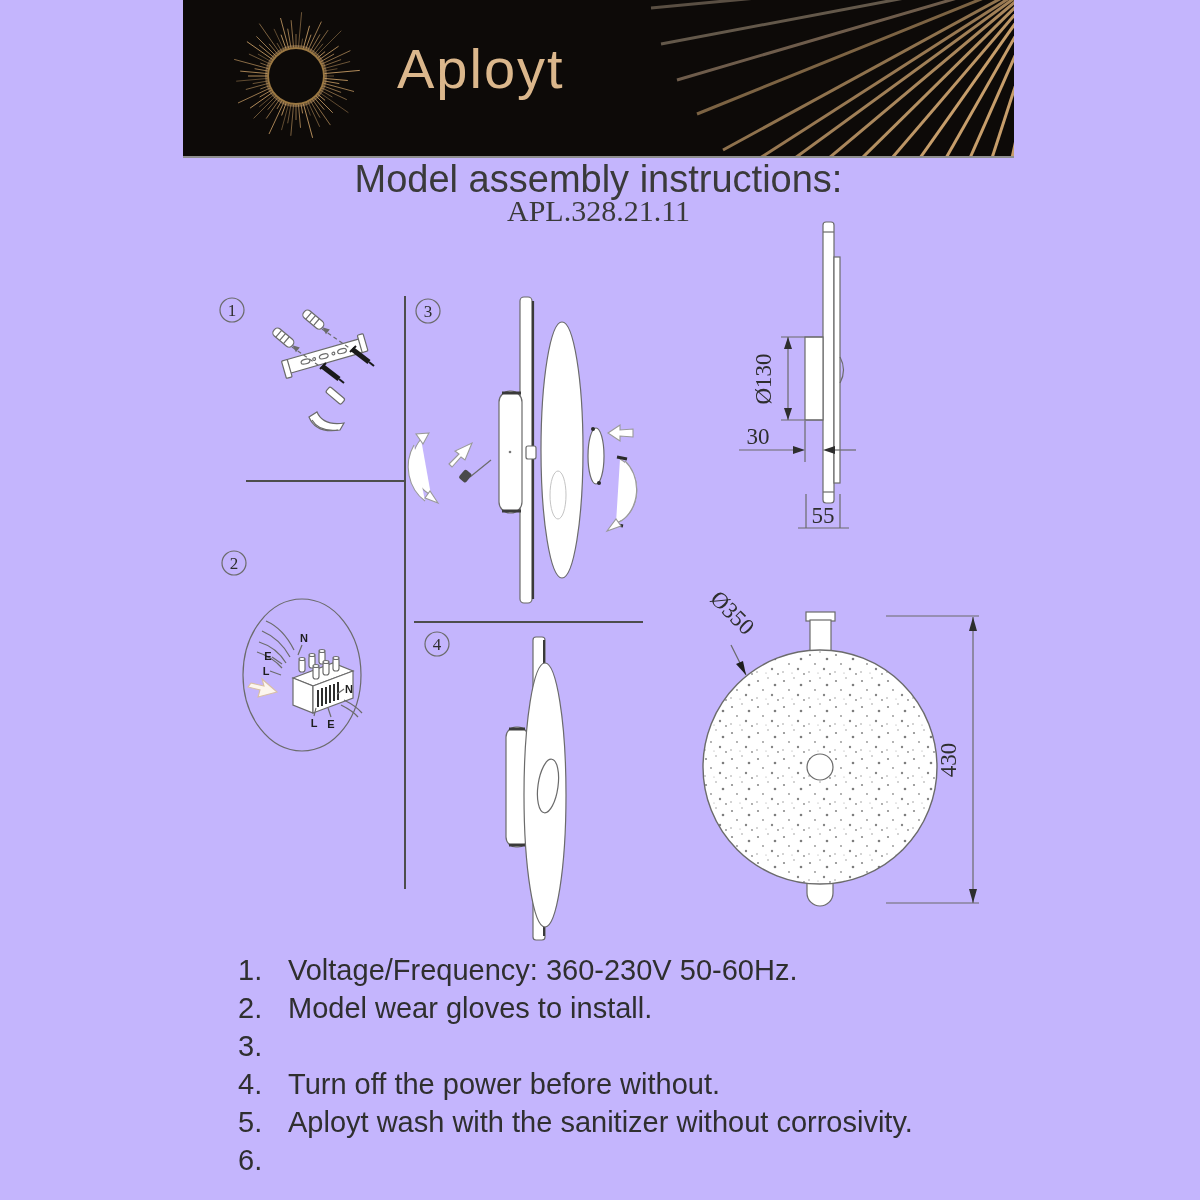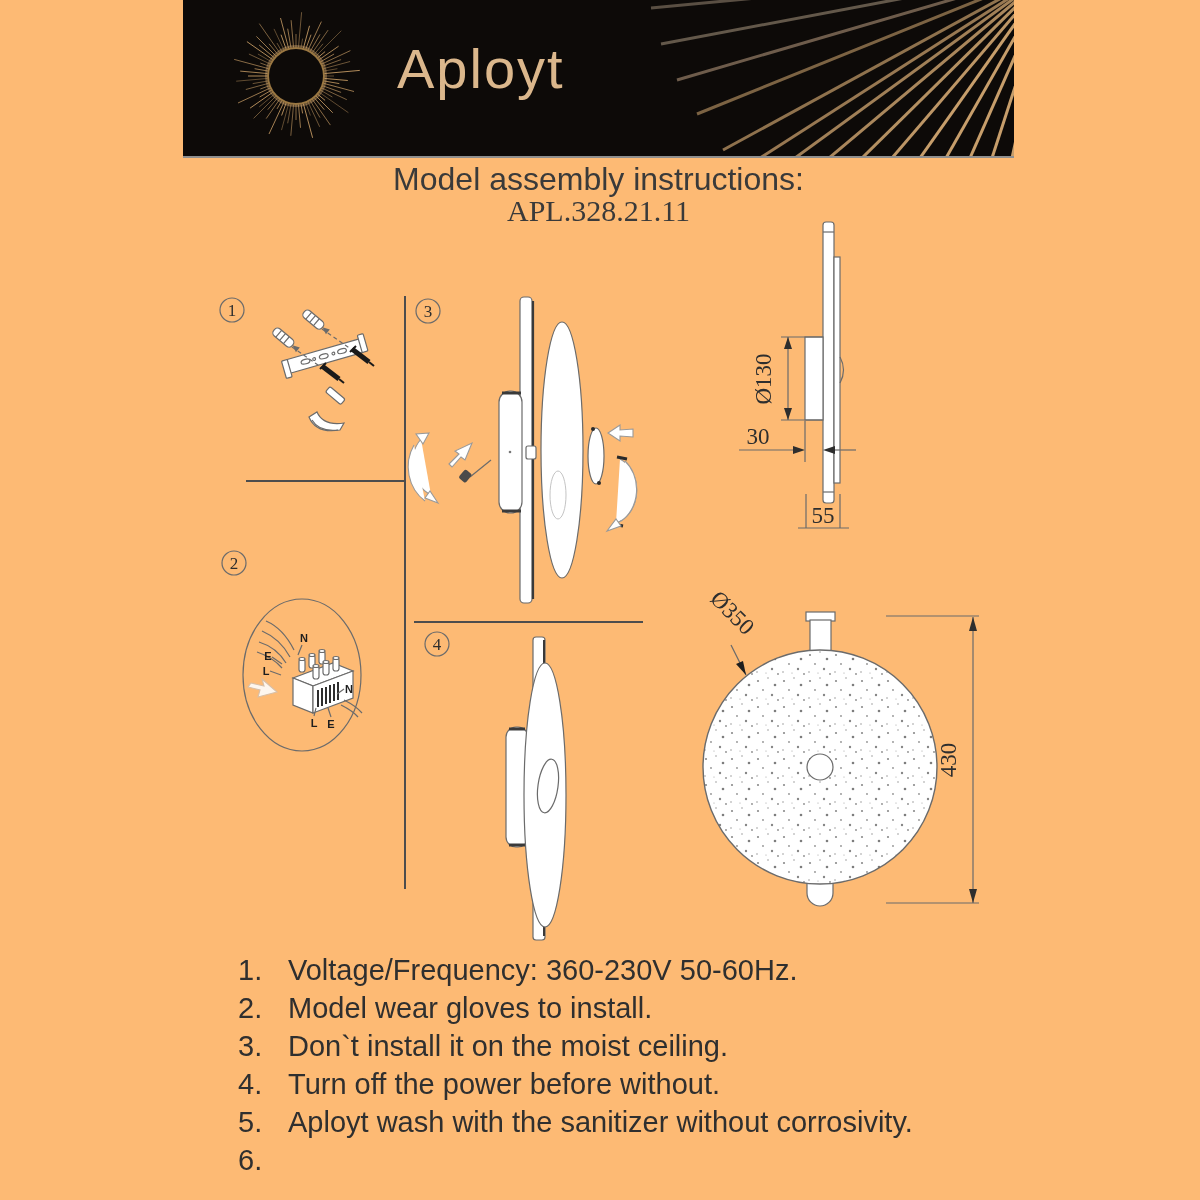--- a/index.html
+++ b/index.html
@@ -1,27 +1,27 @@
 <!DOCTYPE html>
 <html><head>
 <meta charset="utf-8">
 <style>
   html,body{margin:0;padding:0;background:#ffffff;}
-  #page{position:relative;width:1200px;height:1200px;background:#fdba74;overflow:hidden;
+  #page{position:relative;width:1200px;height:1200px;background:#c4b5fd;overflow:hidden;
         font-family:"Liberation Sans",sans-serif;}
   
   #header{position:absolute;left:183px;top:0;width:831px;height:156px;background:#0d0a08;
           border-bottom:2px solid #8f8f8f;overflow:hidden;}
   #burst{position:absolute;left:43px;top:6px;width:140px;height:140px;}
   #brand{position:absolute;left:214px;top:36px;font-size:56px;font-weight:300;letter-spacing:2px;
          color:#dbb78c;font-family:"Liberation Sans",sans-serif;}
   #rays{position:absolute;right:0;top:0;width:460px;height:156px;}
   
   #title{position:absolute;left:183px;top:163px;width:831px;text-align:center;color:#3a3a3a;}
-  #title .t1{font-size:32px;line-height:32px;}
+  #title .t1{font-size:38px;line-height:32px;}
   #title .t2{font-size:30px;line-height:32px;font-family:Liberation Serif, serif;}
   
   #art{position:absolute;left:0;top:0;width:1200px;height:1200px;}
   .ln{stroke:#6b6b6b;stroke-width:1.2;fill:none;}
   .lnf{stroke:#6b6b6b;stroke-width:1.2;fill:#ffffff;}
   .dk{stroke:#3a3a3a;}
   .div{stroke:#4d4d4d;stroke-width:2;}
   .dim{font-family:"Liberation Serif",serif;font-size:23px;fill:#2e2e2e;}
   .stepnum{font-family:"Liberation Serif",serif;font-size:17px;fill:#2e2e2e;}
   .wl{font-family:"Liberation Sans",sans-serif;font-size:11px;font-weight:bold;fill:#1e1e1e;}
@@ -355,21 +355,20 @@
     <div class="ins-row">
       <span class="ins-num">1.</span>
       <span class="ins-text">Voltage/Frequency: 360-230V 50-60Hz.</span>
     </div>
     <div class="ins-row">
       <span class="ins-num">2.</span>
       <span class="ins-text">Model wear gloves to install.</span>
     </div>
     <div class="ins-row">
       <span class="ins-num">3.</span>
-      <span class="ins-text">Don`t install it on the moist ceiling.</span>
     </div>
     <div class="ins-row">
       <span class="ins-num">4.</span>
       <span class="ins-text">Turn off the power before without.</span>
     </div>
     <div class="ins-row">
       <span class="ins-num">5.</span>
       <span class="ins-text">Aployt wash with the sanitizer without corrosivity.</span>
     </div>
     <div class="ins-row">

